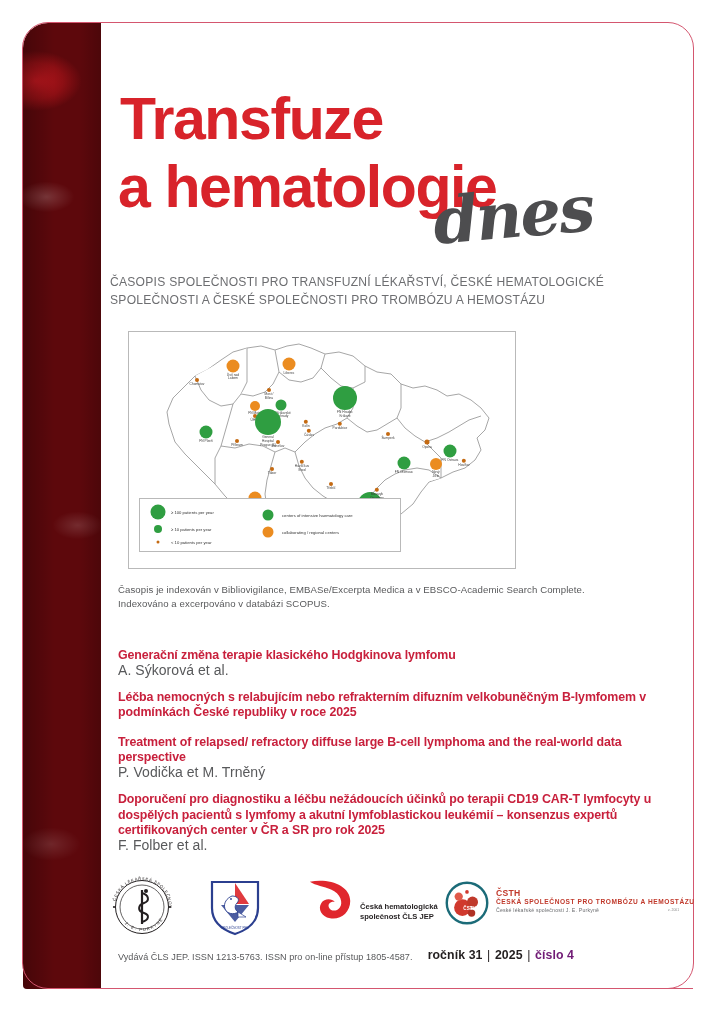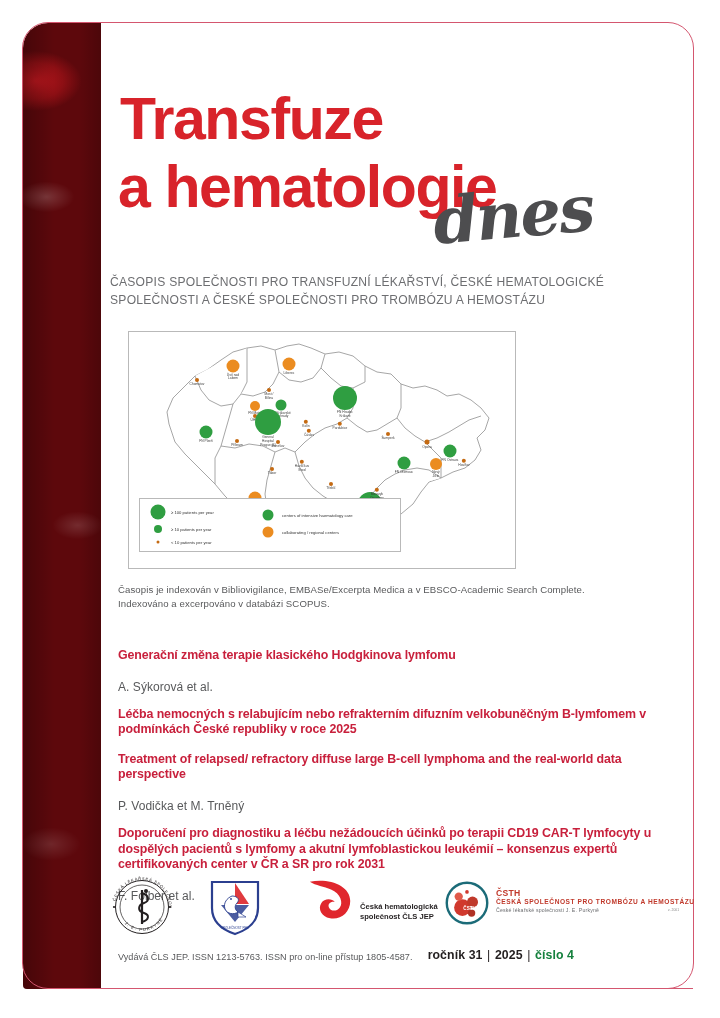--- a/index.html
+++ b/index.html
@@ -101,21 +101,21 @@
   }
 
   
   .articles{position:absolute;left:118px;top:648px;width:570px;}
   .article{margin-bottom:14px;}
   .art-title{
     color:#c8203c;font-weight:bold;font-size:12.4px;line-height:15.6px;
     letter-spacing:-.1px;
   }
   .art-authors{
-    color:#58595b;font-size:12px;line-height:12px;margin-top:17px;letter-spacing:.05px;
+    color:#58595b;font-size:14px;line-height:12px;margin-top:0;letter-spacing:.05px;
   }
 
   
   .logos{position:absolute;left:100px;top:874px;width:590px;height:62px;}
   .logo{position:absolute;top:0;}
 
   .logo-cls{left:3px;width:78px;height:62px;}
   .logo-shield{left:105px;width:60px;height:62px;}
   .logo-chs{left:204px;width:160px;height:62px;}
   .logo-csth{left:340px;width:250px;height:62px;}
@@ -144,21 +144,21 @@
   .footer-left{
     position:absolute;left:118px;top:952px;
     color:#58595b;font-size:9.1px;letter-spacing:.05px;
   }
   .footer-right{
     position:absolute;right:42px;top:948px;
     font-size:12.3px;font-weight:bold;color:#231f20;letter-spacing:.1px;
     white-space:nowrap;
   }
   .footer-right .sep{color:#231f20;font-weight:normal;margin:0 1px;}
-  .footer-right .issue{color:#15803d;}
+  .footer-right .issue{color:#701a75;}
 </style>
 </head>
 <body>
 
 <div class="page">
 
   <div class="blood-strip">
     <div class="glare"></div>
   </div>
   <div class="strip-bottom-rule"></div>
@@ -296,21 +296,21 @@
       <div class="art-authors">A. Sýkorová et al.</div>
     </div>
     <div class="article">
       <div class="art-title">Léčba nemocných s relabujícím nebo refrakterním difuzním velkobuněčným B-lymfomem v podmínkách České republiky v roce 2025</div>
     </div>
     <div class="article">
       <div class="art-title">Treatment of relapsed/ refractory diffuse large B-cell lymphoma and the real-world data perspective</div>
       <div class="art-authors">P. Vodička et M. Trněný</div>
     </div>
     <div class="article">
-      <div class="art-title">Doporučení pro diagnostiku a léčbu nežádoucích účinků po terapii CD19 CAR-T lymfocyty u dospělých pacientů s lymfomy a akutní lymfoblastickou leukémií – konsenzus expertů certifikovaných center v ČR a SR pro rok 2031</div>
+      <div class="art-title">Doporučení pro diagnostiku a léčbu nežádoucích účinků po terapii CD19 CAR-T lymfocyty u dospělých pacientů s lymfomy a akutní lymfoblastickou leukémií – konsenzus expertů certifikovaných center v ČR a SR pro rok 2025</div>
       <div class="art-authors">F. Folber et al.</div>
     </div>
   </div>
 
   <div class="logos">
 
     <div class="logo logo-cls">
       <svg viewBox="0 0 78 62" width="78" height="62">
         <defs>
           <path id="arcTop" d="M12 33 A27 27 0 0 1 66 33" fill="none"></path>

